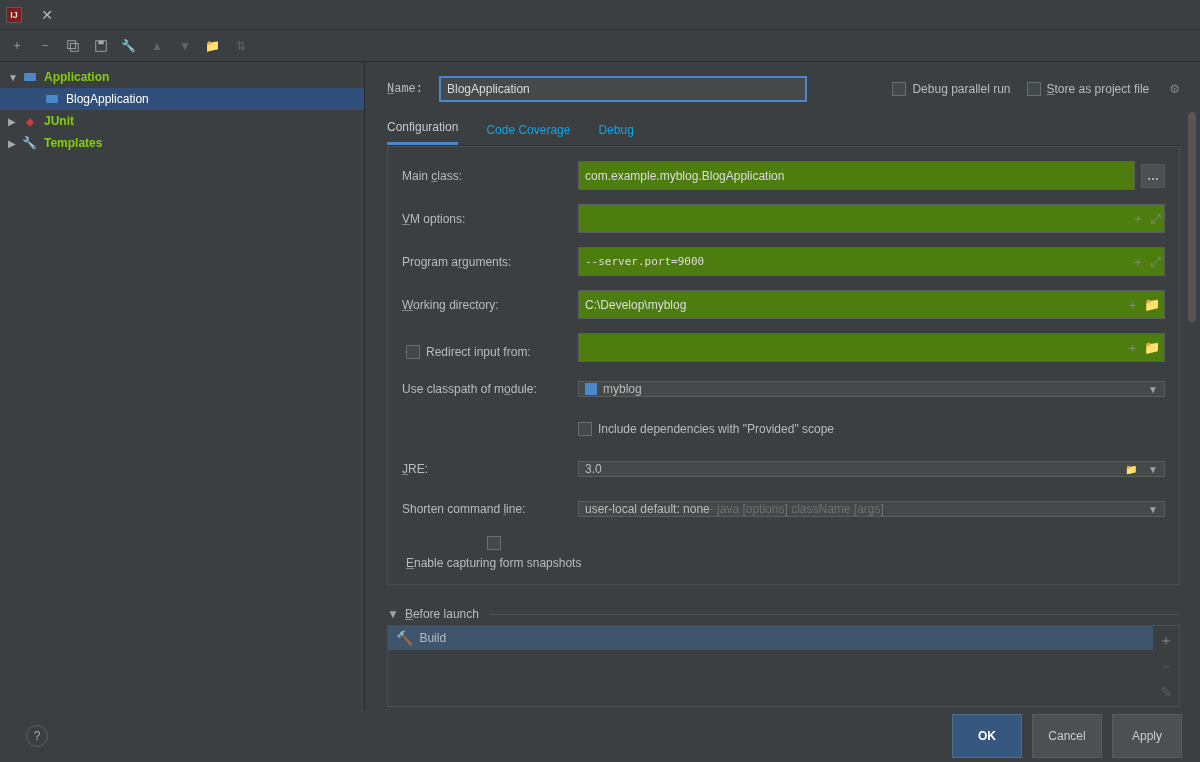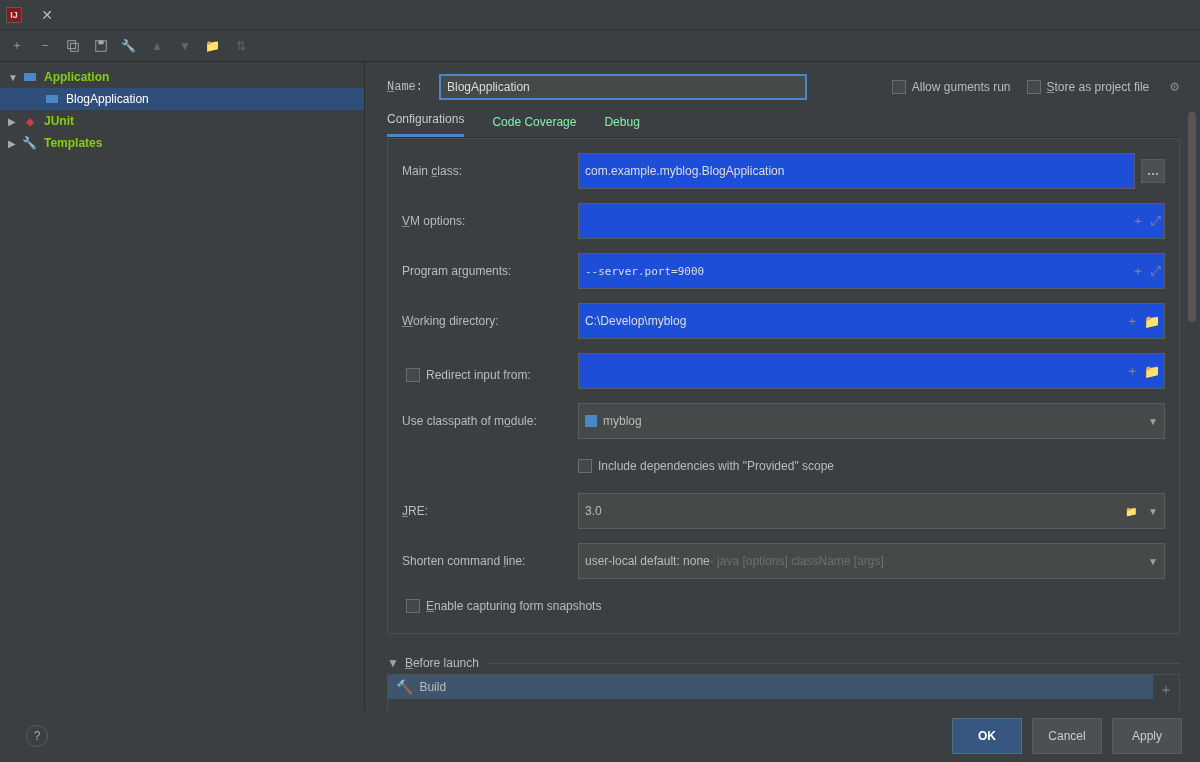--- a/index.html
+++ b/index.html
@@ -53,63 +53,63 @@
 .tree-row b { color:#84cc16; font-weight:bold; }
 .ticon.app svg rect{fill:#4a88c7;}
 .ticon.junit { color:#cc3e44; font-weight:bold; font-size:10px; }
 
 
 .main { flex:1; display:flex; flex-direction:column; padding: 12px 20px 0 22px; position:relative;}
 .topline { display:flex; align-items:center; gap:16px; height:30px; margin-bottom:12px;}
 .lbl { color:#bbbbbb;font-family:Liberation Mono, monospace; }
 .ul { text-decoration: underline; text-decoration-color:#888;}
 input.txt, .txt {
-  background:#1d4ed8; border:1px solid #5a5d5e; color:#ddd;
-  height:36px; padding:0 6px; font-size:12px; outline:none;
+  background:#4d7c0f; border:1px solid #5a5d5e; color:#ddd;
+  height:29px; padding:0 6px; font-size:12px; outline:none;
 }
 input.name { width: 368px; border:2px solid #4a88c7; background:#45494a; height:26px;}
 .chk { display:flex; align-items:center; gap:6px; cursor:pointer; }
 .chkbox { width:14px; height:14px; border:1px solid #6a6d6e; background:#43494a; }
 .gear { color:#888; margin-left:4px; }
 
 
 .tabs { display:flex; gap:28px; border-bottom:1px solid #323232; height:30px; align-items:flex-end;}
-.tab { padding-bottom:8px; cursor:pointer; color:#86efac; }
+.tab { padding-bottom:8px; cursor:pointer; color:#0ea5e9; }
 .tab.active { color:#c9c9c9; border-bottom:3px solid #4a88c7; }
 
 
 .formbox { border:1px solid #4c4f50; margin-top:0; padding:14px 14px 10px 14px; background:#3c3f41; }
 .row { display:flex; align-items:center; min-height:26px; margin-bottom:14px; }
 .row:last-child{margin-bottom:0;}
 .row .fl { width:176px; color:#bbbbbb; }
 .row .fv { flex:1; display:flex; align-items:center; position:relative; }
 .fv .txt { flex:1; }
 .btn-ell { width:24px; height:24px; margin-left:6px; background:#4c5052; border:1px solid #5a5d5e; color:#bbb; display:flex;align-items:center;justify-content:center; cursor:pointer; font-weight:bold;}
 .inbtn { position:absolute; right:4px; display:flex; gap:6px; align-items:center;}
 .inbtn span{color:#8a8a8a; cursor:pointer; font-size:13px;}
-.select { flex:1; height:36px; background:#45494a; border:1px solid #5a5d5e; display:flex; align-items:center; padding:0 6px; position:relative; cursor:pointer;}
+.select { flex:1; height:16px; background:#45494a; border:1px solid #5a5d5e; display:flex; align-items:center; padding:0 6px; position:relative; cursor:pointer;}
 .select .caret { position:absolute; right:6px; color:#a0a0a0; font-size:10px;}
 .hint { color:#6f6f6f; }
 .mod-icon{ width:12px;height:12px; background:#4a88c7; margin-right:6px; display:inline-block;}
 
 
 .bl { margin-top:22px; }
 .bl-header { display:flex; align-items:center; color:#bbb; margin-bottom:4px;}
 .bl-header .line { flex:1; height:1px; background:#4c4f50; margin-left:10px;}
 .bl-list { border:1px solid #4c4f50; height:82px; display:flex; }
 .bl-items { flex:1; }
 .bl-row { height:24px; display:flex; align-items:center; padding-left:8px; background:#4b6eaf33; background:#3f556e;}
 .bl-row .hicon { color:#59a869; margin-right:6px; font-size:14px;}
 .bl-side { width:26px; display:flex; flex-direction:column; align-items:center; gap:8px; padding-top:6px;}
 .bl-side span{ color:#8a8a8a; cursor:pointer; font-size:14px;}
 
 
 .footer { height:52px; display:flex; align-items:center; justify-content:flex-end; padding:0 18px; gap:10px; }
 .help { width:22px;height:22px;border:1px solid #5a5d5e;border-radius:50%;display:flex;align-items:center;justify-content:center;color:#aaa;margin-right:auto;margin-left:8px;cursor:pointer;}
-.btn { min-width:70px; height:36px; padding:0 14px; border:1px solid #5a5d5e; background:#4c5052; color:#ccc; display:flex;align-items:center;justify-content:center;cursor:pointer;}
+.btn { min-width:70px; height:44px; padding:0 14px; border:1px solid #5a5d5e; background:#4c5052; color:#ccc; display:flex;align-items:center;justify-content:center;cursor:pointer;}
 .btn.primary { background:#365880; border-color:#4a708b; color:#fff; font-weight:bold;}
 
 .rscroll { position:absolute; right:4px; top:50px; bottom:8px; width:8px; }
 .rscroll .thumb{ position:absolute; top:0; width:8px; height:210px; background:#565656; border-radius:4px;}
 </style>
 </head>
 <body>
 
 <div class="window">
 
@@ -176,31 +176,31 @@
       <div class="rscroll">
           <div class="thumb"></div>
         </div>
 
       <div class="topline">
         <span class="lbl"><span class="ul">N</span><span textcontent="Name:">ame:</span></span>
         <input class="txt name" value="BlogApplication" style="">
         <div style="flex:1"></div>
         <div class="chk">
           <div class="chkbox"></div>
-          <span>Allow guments run</span>
+          <span>Debug parallel run</span>
         </div>
         <div class="chk">
           <div class="chkbox"></div>
           <span><span class="ul">S</span>tore as project file</span>
         </div>
         <span class="gear">⚙</span>
       </div>
 
       <div class="tabs">
-        <div class="tab active">Configurations</div>
+        <div class="tab active">Configuration</div>
         <div class="tab">Code Coverage</div>
         <div class="tab">Debug</div>
       </div>
 
       <div class="formbox">
         <div class="row">
           <div class="fl">Main <span class="ul">c</span>lass:</div>
           <div class="fv">
             <input class="txt" value="com.example.myblog.BlogApplication" style="">
             <div class="btn-ell">…</div>
@@ -282,21 +282,21 @@
           <div class="fl">Shorten command <span class="ul">l</span>ine:</div>
           <div class="fv">
             <div class="select">
               <span>user-local default: none</span>
               <span class="hint"> - java [options] className [args]</span>
               <span class="caret">▼</span>
             </div>
           </div>
         </div>
         <div class="row" style="margin-bottom:4px;">
-          <div class="chk" style="padding-left:4px;">
+          <div class="chk" style="padding-left:4px;flex-direction:column;">
             <div class="chkbox"></div>
             <span><span class="ul">E</span>nable capturing form snapshots</span>
           </div>
         </div>
       </div>
 
       <div class="bl">
         <div class="bl-header">
           <span style="color:#a0a0a0;margin-right:6px;">▼</span>
           <span><span class="ul">B</span>efore launch</span>

